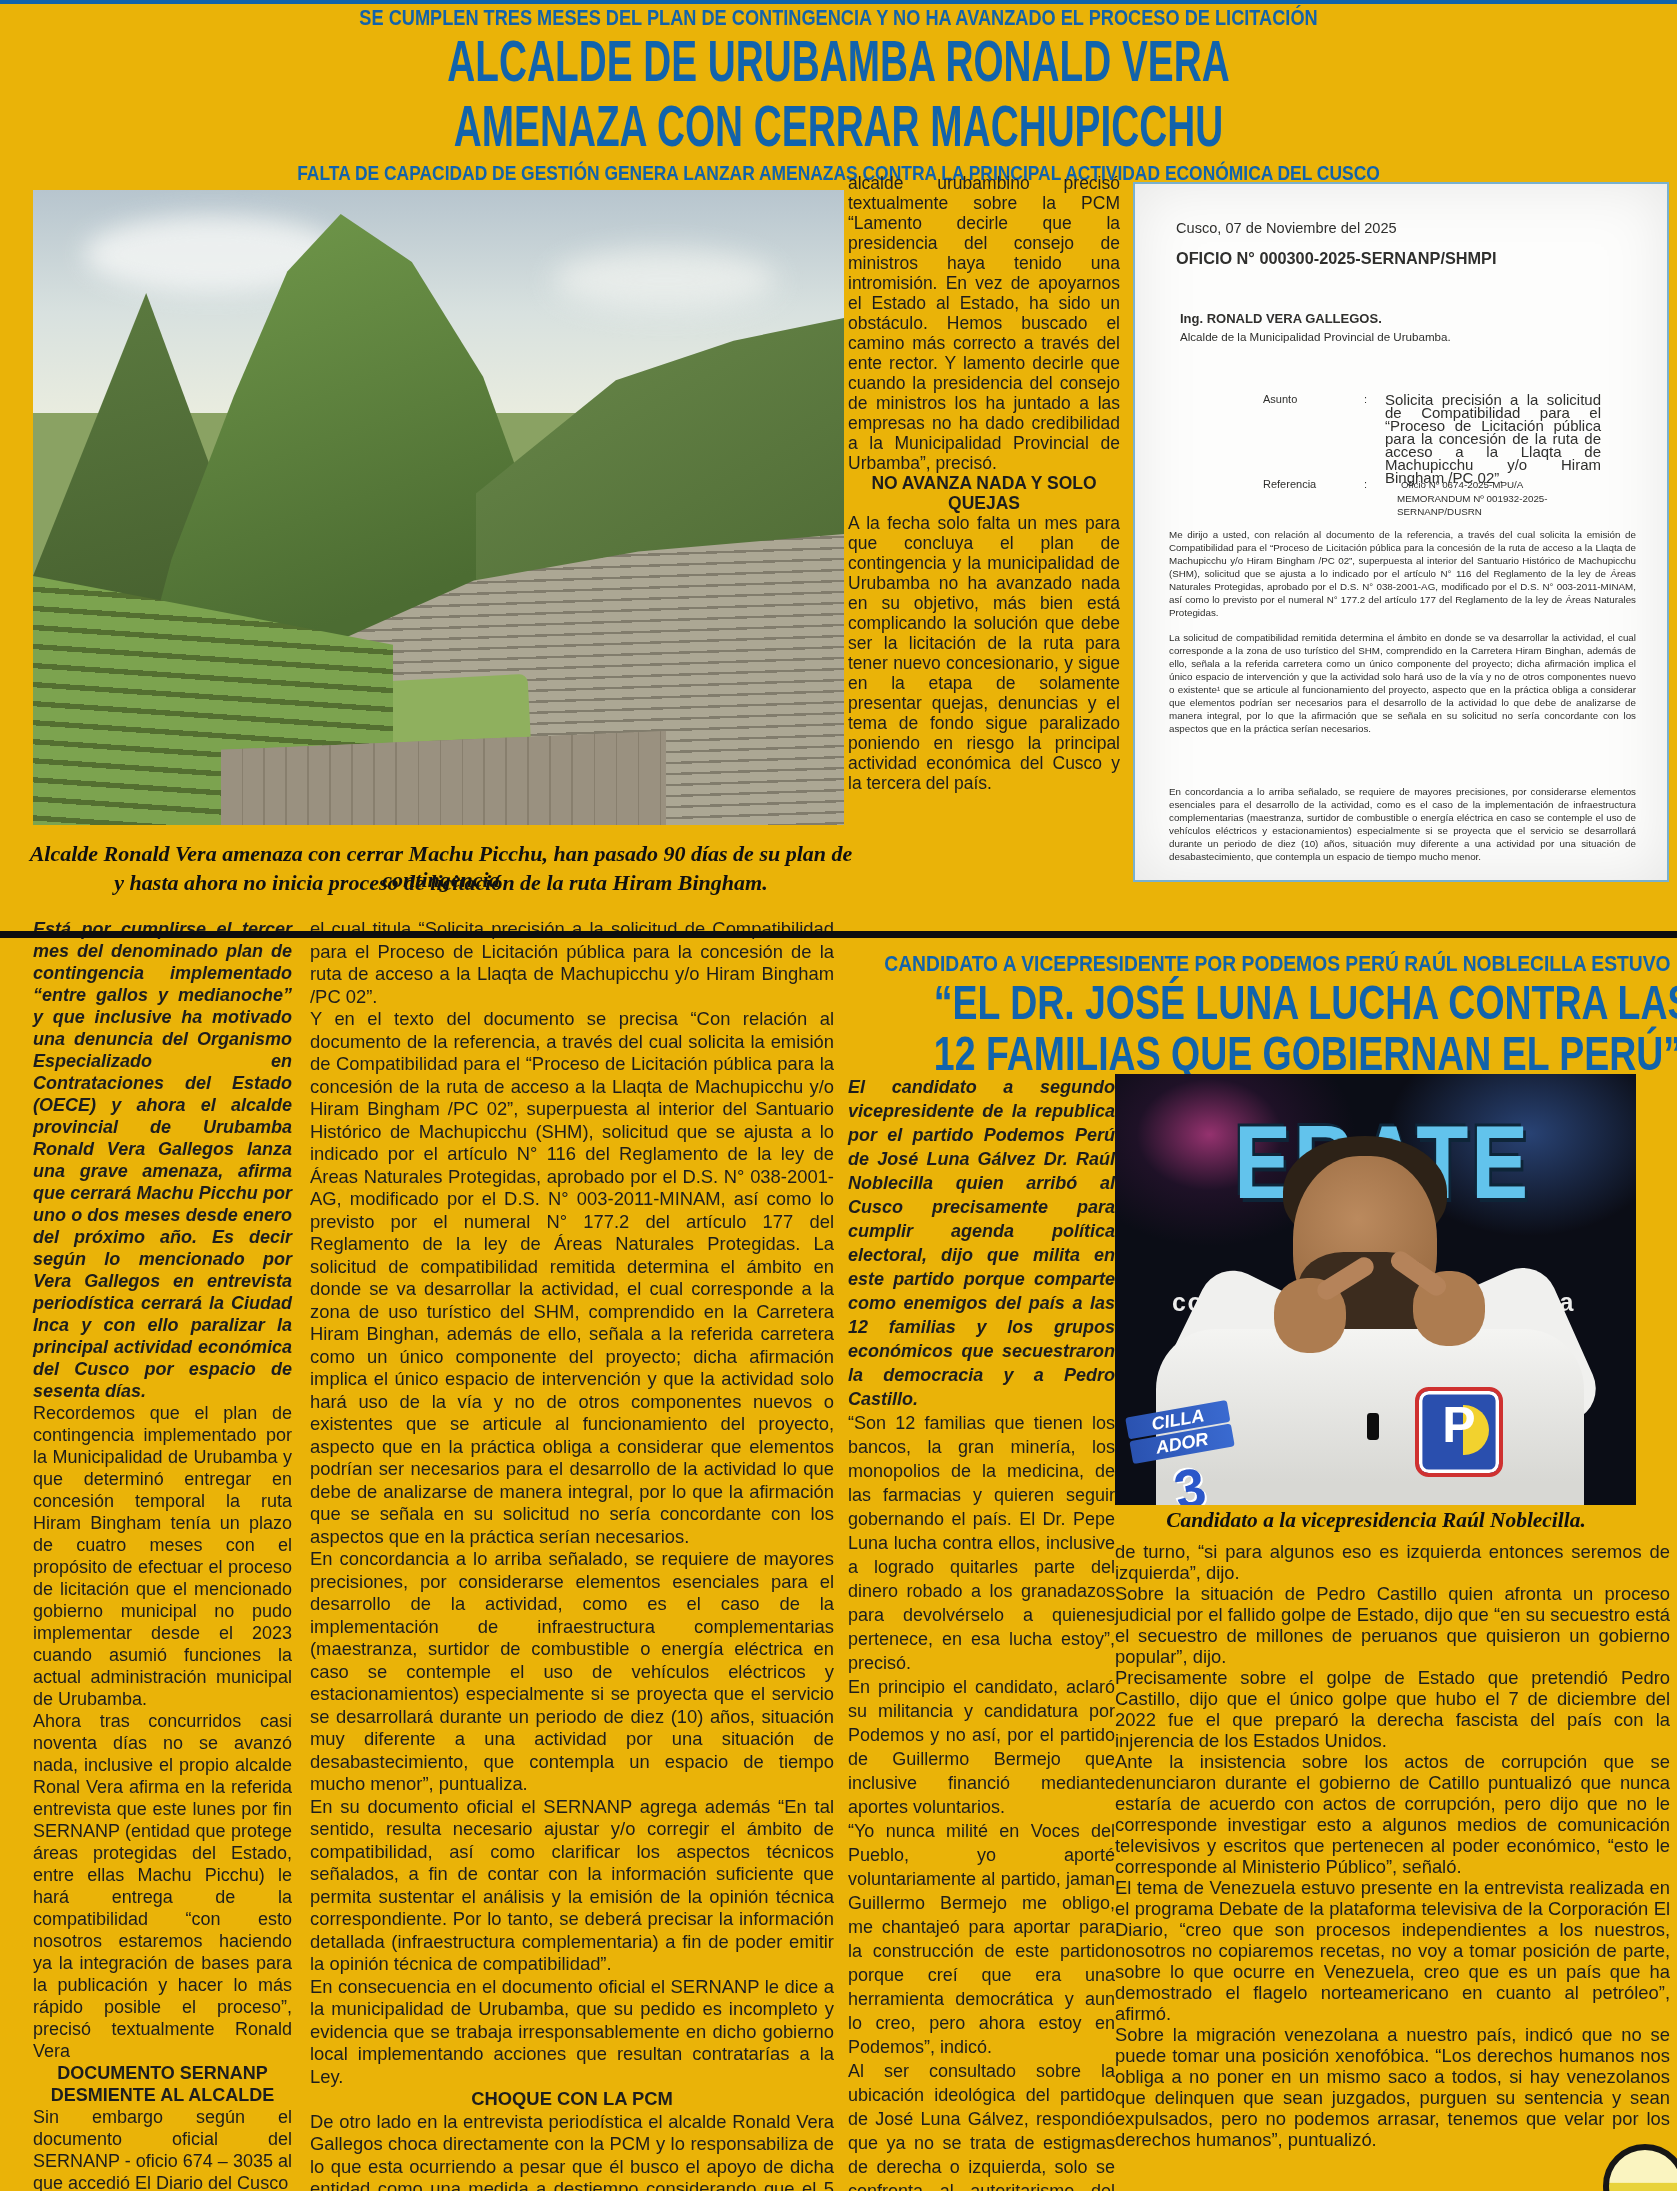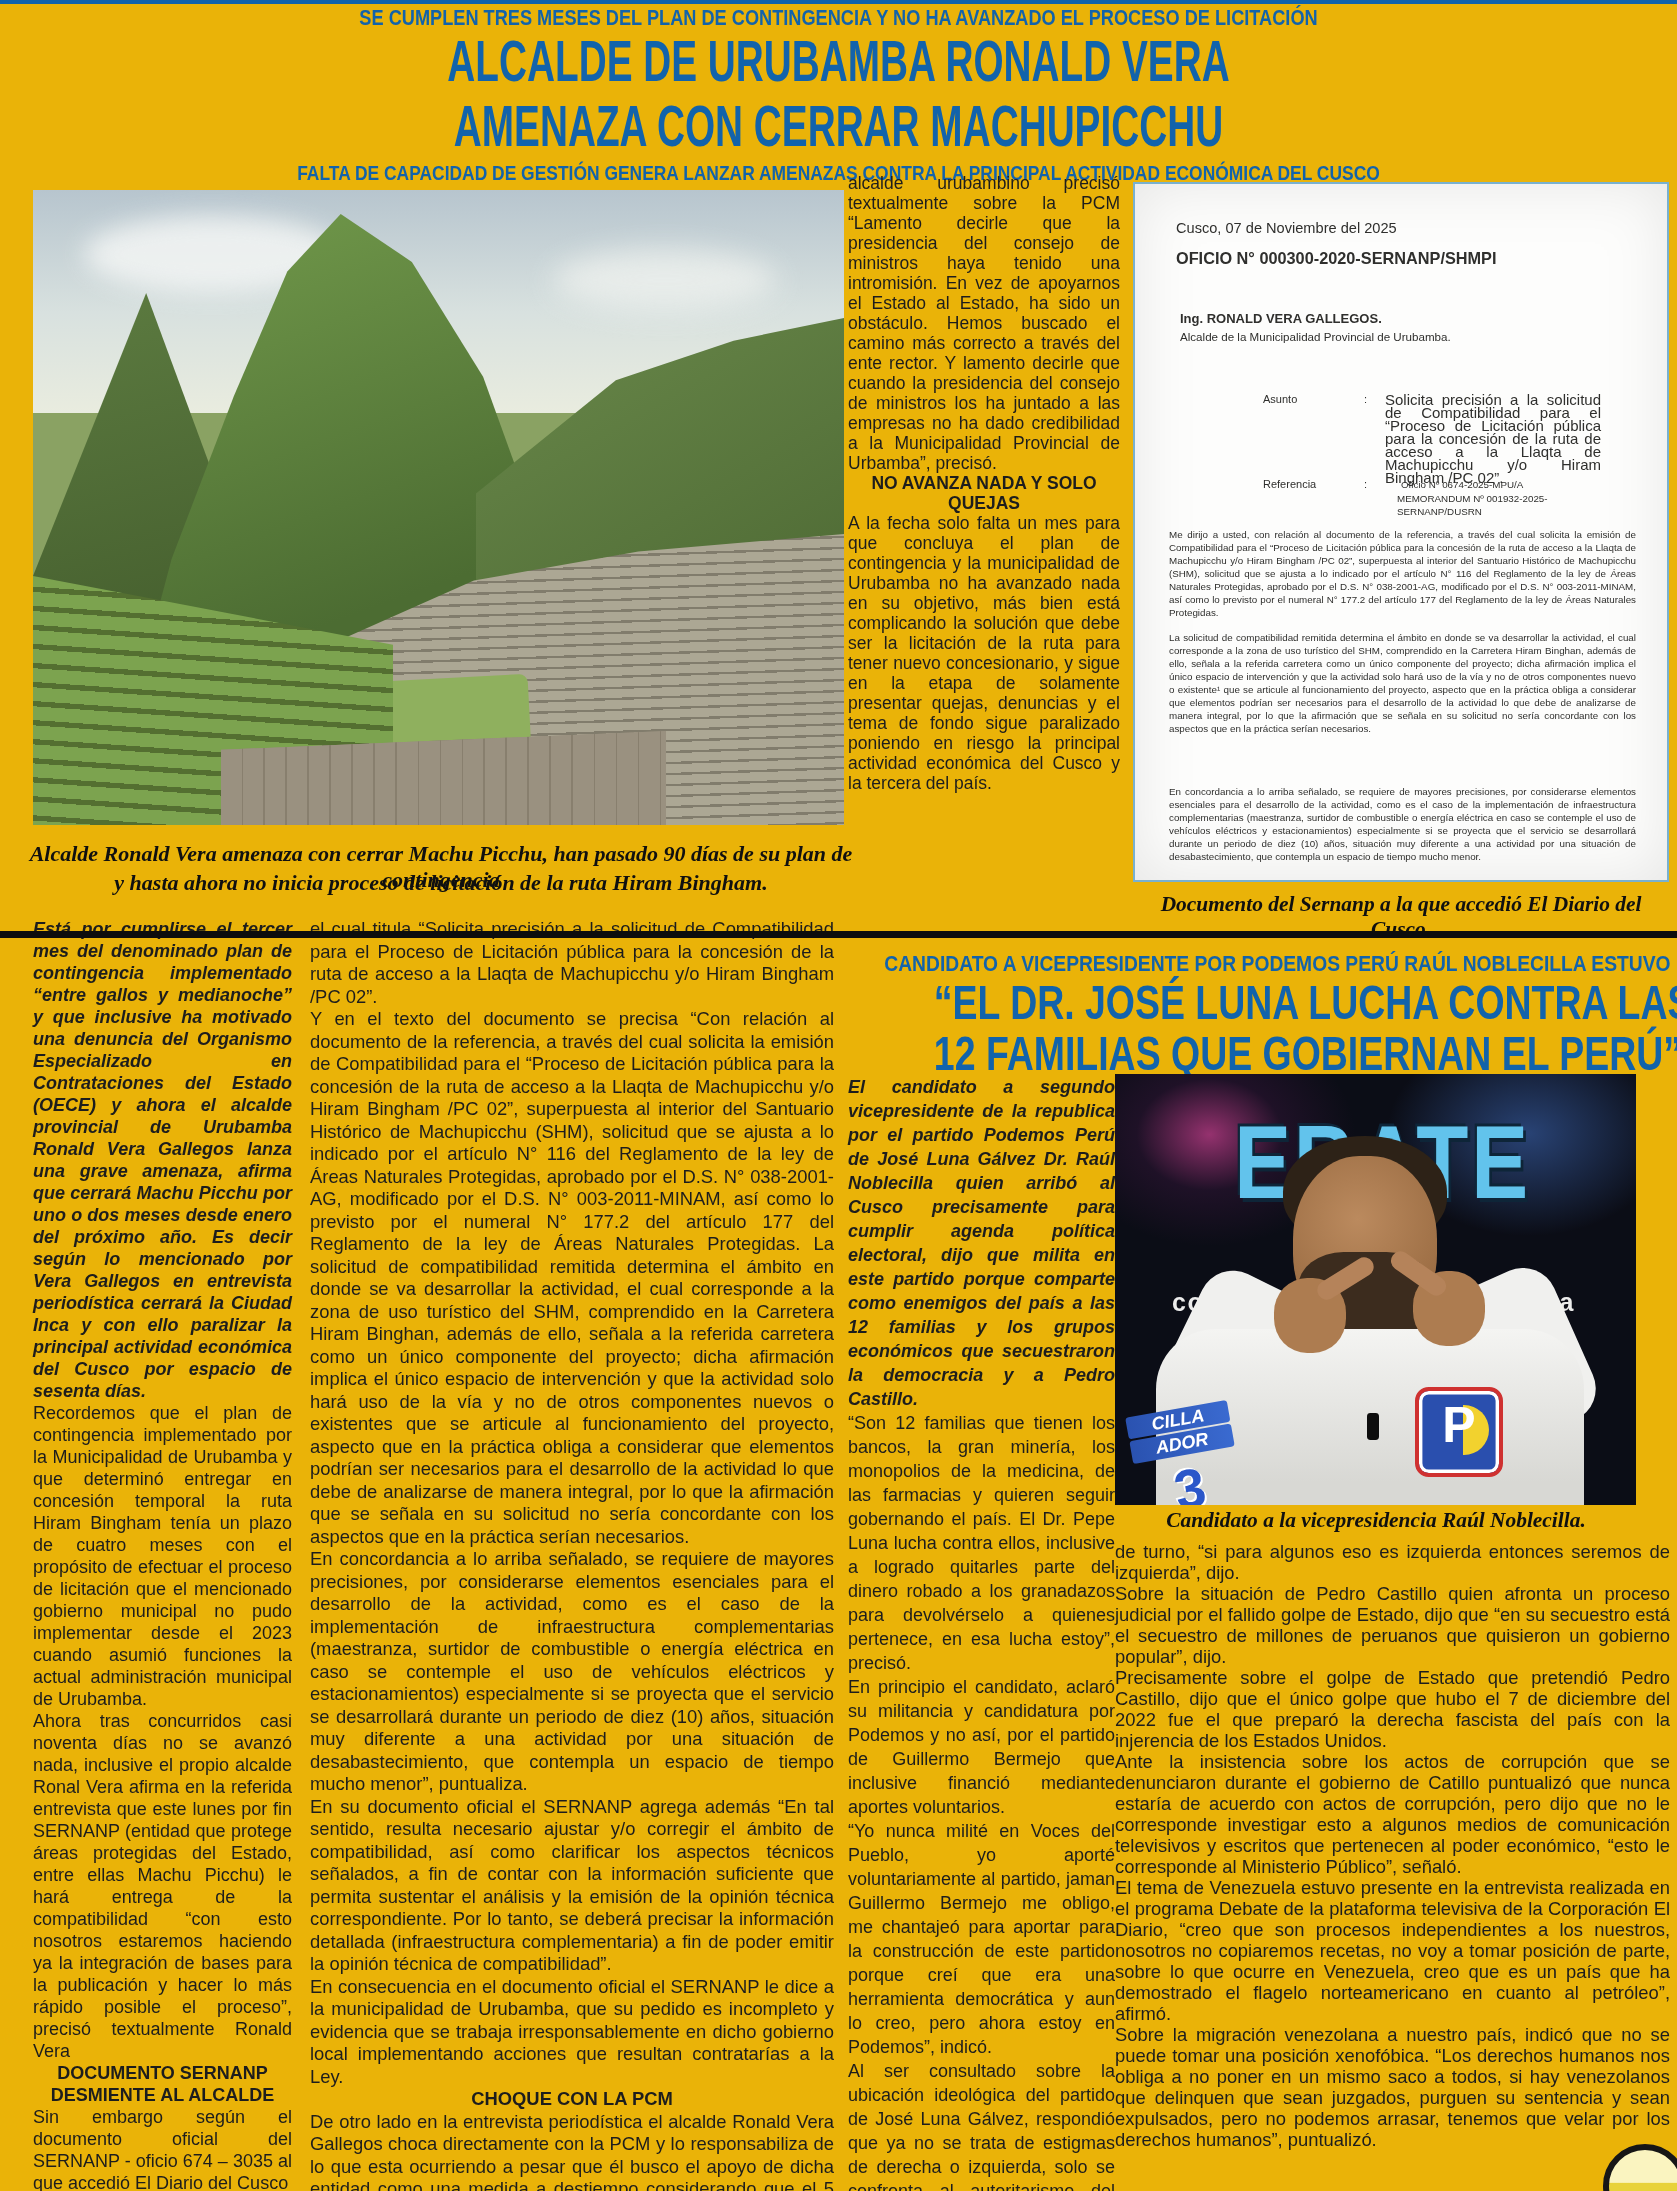--- a/index.html
+++ b/index.html
@@ -169,40 +169,39 @@
   </div>
 
   <div class="abs col col3">
     <p>alcalde urubambino precisó textualmente sobre la PCM “Lamento decirle que la presidencia del consejo de ministros haya tenido una intromisión. En vez de apoyarnos el Estado al Estado, ha sido un obstáculo. Hemos buscado el camino más correcto a través del ente rector. Y lamento decirle que cuando la presidencia del consejo de ministros los ha juntado a las empresas no ha dado credibilidad a la Municipalidad Provincial de Urbamba”, precisó.</p>
     <p class="colhead">NO AVANZA NADA Y SOLO QUEJAS</p>
     <p>A la fecha solo falta un mes para que concluya el plan de contingencia y la municipalidad de Urubamba no ha avanzado nada en su objetivo, más bien está complicando la solución que debe ser la licitación de la ruta para tener nuevo concesionario, y sigue en la etapa de solamente presentar quejas, denuncias y el tema de fondo sigue paralizado poniendo en riesgo la principal actividad económica del Cusco y la tercera del país.</p>
   </div>
 
   <div class="abs doc">
     <div class="abs doc-date">Cusco, 07 de Noviembre del 2025</div>
-    <div class="abs doc-oficio">OFICIO N°  000300-2020-SERNANP/SHMPI</div>
+    <div class="abs doc-oficio">OFICIO N°  000300-2025-SERNANP/SHMPI</div>
     <div class="abs doc-addr1">Ing. RONALD VERA GALLEGOS.</div>
     <div class="abs doc-addr2">Alcalde de la Municipalidad Provincial de Urubamba.</div>
 
     <div class="abs doc-label doc-asunto-label">Asunto</div>
     <div class="abs doc-label doc-asunto-colon">:</div>
     <div class="abs doc-asunto-val">Solicita precisión a la solicitud de Compatibilidad para el “Proceso de Licitación pública para la concesión de la ruta de acceso a la Llaqta de Machupicchu y/o Hiram Bingham /PC 02”.</div>
 
     <div class="abs doc-label doc-ref-label">Referencia</div>
     <div class="abs doc-label doc-ref-colon">:</div>
     <div class="abs doc-ref-val">
       <span style="display:block;margin-left:16px;">Oficio Nº 0674-2025-MPU/A</span>
       <span style="display:block;padding-left:12px;">MEMORANDUM Nº 001932-2025-SERNANP/DUSRN</span>
     </div>
 
     <div class="abs doc-body doc-p1">Me dirijo a usted, con relación al documento de la referencia, a través del cual solicita la emisión de Compatibilidad para el “Proceso de Licitación pública para la concesión de la ruta de acceso a la Llaqta de Machupicchu y/o Hiram Bingham /PC 02”, superpuesta al interior del Santuario Histórico de Machupicchu (SHM), solicitud que se ajusta a lo indicado por el artículo N° 116 del Reglamento de la ley de Áreas Naturales Protegidas, aprobado por el D.S. N° 038-2001-AG, modificado por el D.S. N° 003-2011-MINAM, así como lo previsto por el numeral N° 177.2 del artículo 177 del Reglamento de la ley de Áreas Naturales Protegidas.</div>
     <div class="abs doc-body doc-p2">La solicitud de compatibilidad remitida determina el ámbito en donde se va desarrollar la actividad, el cual corresponde a la zona de uso turístico del SHM, comprendido en la Carretera Hiram Binghan, además de ello, señala a la referida carretera como un único componente del proyecto; dicha afirmación implica el único espacio de intervención y que la actividad solo hará uso de la vía y no de otros componentes nuevo o existente¹ que se articule al funcionamiento del proyecto, aspecto que en la práctica obliga a considerar que elementos podrían ser necesarios para el desarrollo de la actividad lo que debe de analizarse de manera integral, por lo que la afirmación que se señala en su solicitud no sería concordante con los aspectos que en la práctica serían necesarios.</div>
     <div class="abs doc-body doc-p3">En concordancia a lo arriba señalado, se requiere de mayores precisiones, por considerarse elementos esenciales para el desarrollo de la actividad, como es el caso de la implementación de infraestructura complementarias (maestranza, surtidor de combustible o energía eléctrica en caso se contemple el uso de vehículos eléctricos y estacionamientos) especialmente si se proyecta que el servicio se desarrollará durante un periodo de diez (10) años, situación muy diferente a una actividad por una situación de desabastecimiento, que contempla un espacio de tiempo mucho menor.</div>
   </div>
-  <div class="abs serifcap cap-doc">Documento del Sernanp a la que accedió El Diario del Cusco.</div>
 
   <div class="abs divider"></div>
 
   <div class="abs kicker a2-kicker">CANDIDATO A VICEPRESIDENTE POR PODEMOS PERÚ RAÚL NOBLECILLA ESTUVO EN CUSCO</div>
   <div class="abs hl a2-h1">“EL DR. JOSÉ LUNA LUCHA CONTRA LAS</div>
   <div class="abs hl a2-h2">12 FAMILIAS QUE GOBIERNAN EL PERÚ”</div>
 
   <div class="abs col colL">
     <p class="lead">El candidato a segundo vicepresidente de la republica por el partido Podemos Perú de José Luna Gálvez Dr. Raúl Noblecilla quien arribó al Cusco precisamente para cumplir agenda política electoral, dijo que milita en este partido porque comparte como enemigos del país a las 12 familias y los grupos económicos que secuestraron la democracia y a Pedro Castillo.</p>
     <p>“Son 12 familias que tienen los bancos, la gran minería, los monopolios de la medicina, de las farmacias y quieren seguir gobernando el país. El Dr. Pepe Luna lucha contra ellos, inclusive a logrado quitarles parte del dinero robado a los granadazos para devolvérselo a quienes pertenece, en esa lucha estoy”, precisó.</p>

